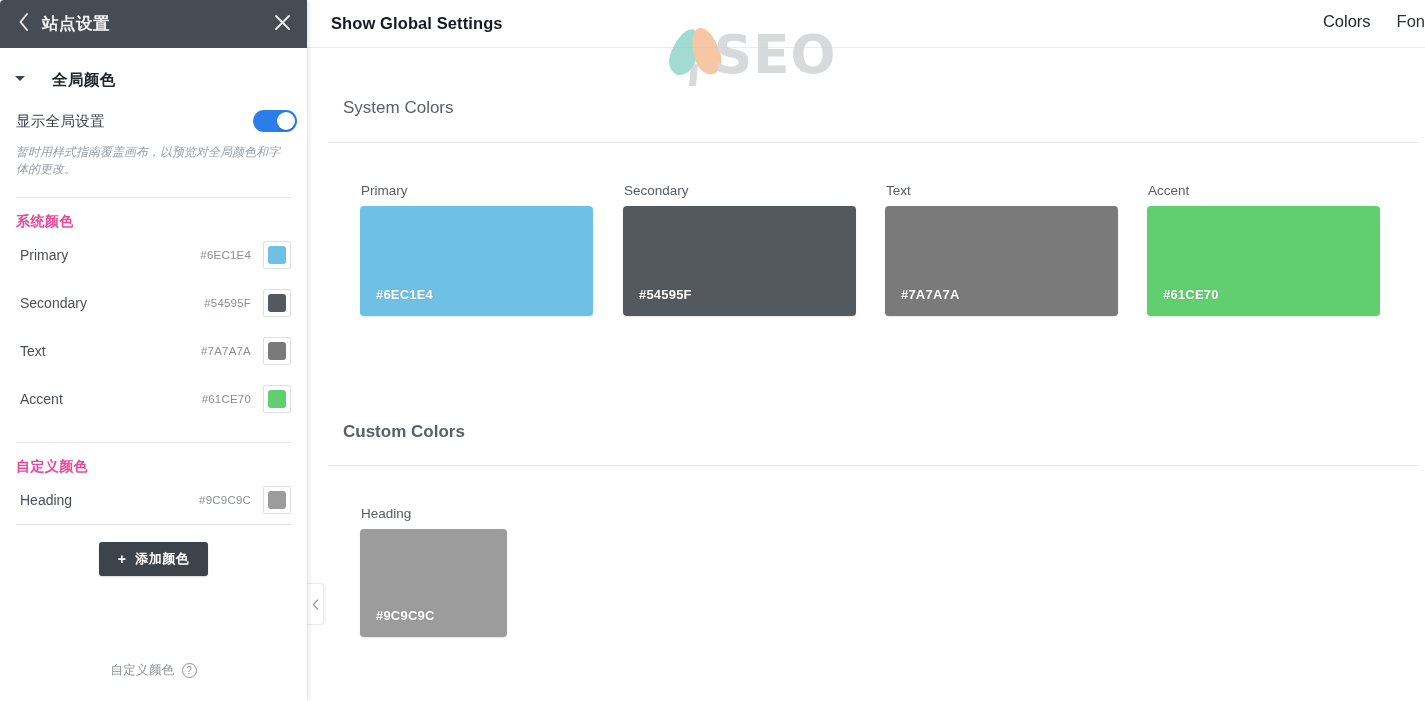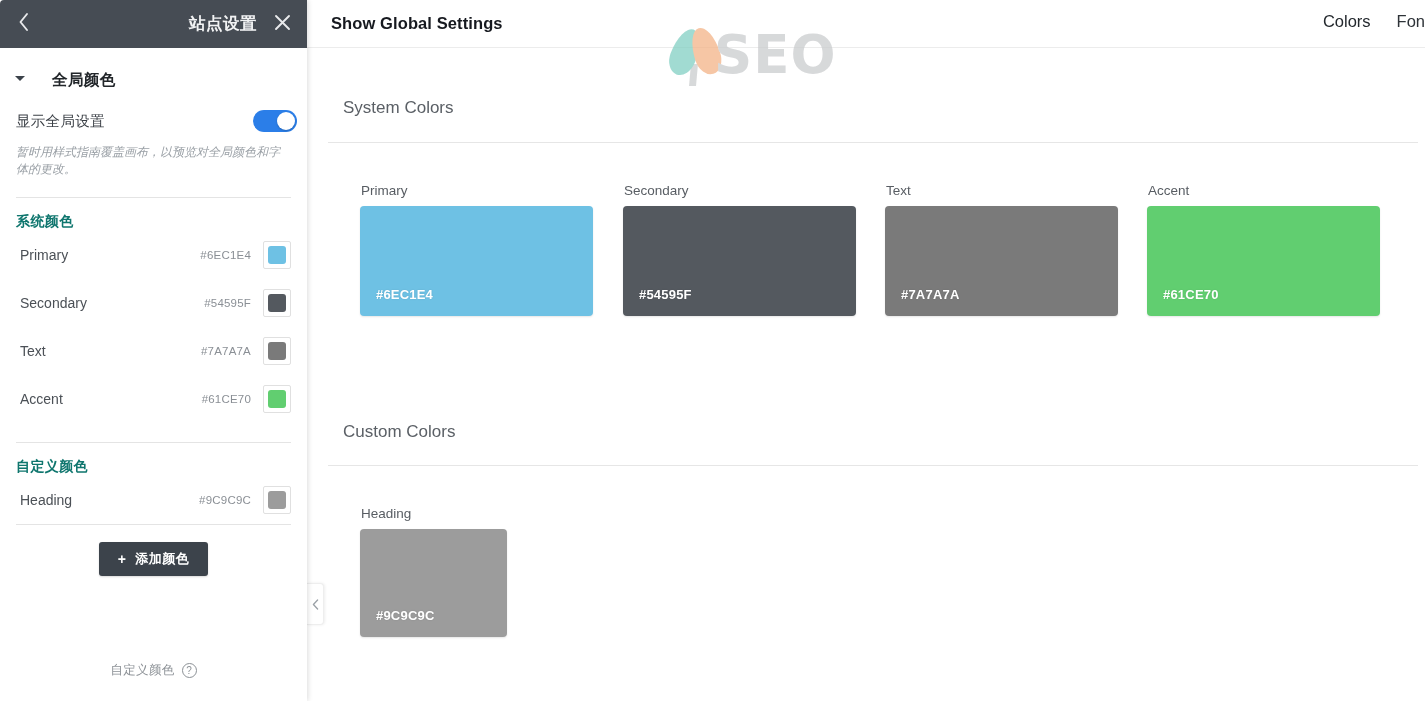--- a/index.html
+++ b/index.html
@@ -130,21 +130,21 @@
     height: 48px; background: #464c54;
     display: flex; align-items: center;
     border-top-left-radius: 4px;
   }
   .sb-back {
     width: 48px; height: 48px;
     display: flex; align-items: center; justify-content: center;
     cursor: pointer;
   }
   .sb-title {
-    flex: 1; text-align: right;
+    flex: 1; text-align: left;
     font-size: 16.5px; font-weight: bold; color: #f2f3f4;
     letter-spacing: .5px;
     margin-left: -6px;
   }
   .sb-close {
     width: 50px; height: 48px;
     display: flex; align-items: center; justify-content: center;
     cursor: pointer;
   }
   .sb-body { position: relative; height: 653px; }
@@ -191,21 +191,21 @@
     font-size: 12px; font-style: italic; color: #9aa0a6;
     line-height: 17px;
   }
 
   .sb-divider {
     margin: 19px 16px 0 16px;
     height: 1px; background: #e4e4e4;
   }
   .sb-group-title {
     padding: 15px 16px 0 16px;
-    font-size: 14px; font-weight: bold; color: #0f766e;
+    font-size: 14px; font-weight: bold; color: #ec4899;
     letter-spacing: .4px;
   }
   .sb-color-list { padding: 0 16px; }
   .sb-color-item {
     display: flex; align-items: center;
     height: 48px;
     cursor: pointer;
   }
   .sb-color-name {
     flex: 1;
@@ -308,21 +308,21 @@
       </div>
 
       <div class="swatch-cell" style="width:263px;">
         <span class="swatch-label">Accent</span>
         <div class="swatch-box" style="width:233px; height:110px; background:#61ce70;">
           <span class="swatch-hex">#61CE70</span>
         </div>
       </div>
     </div>
 
-    <div class="section-title" style="left:343px; top:422px;">Custom Colors</div>
+    <div class="section-title" style="left:343px; top:422px;font-weight:bold;">Custom Colors</div>
     <div class="section-rule" style="left:328px; top:465px; width:1090px;"></div>
 
     <div class="swatch-row" style="left:360px; top:506px;">
       <div class="swatch-cell" style="width:263px;">
         <span class="swatch-label">Heading</span>
         <div class="swatch-box" style="width:147px; height:108px; background:#9c9c9c;">
           <span class="swatch-hex">#9C9C9C</span>
         </div>
       </div>
     </div>

